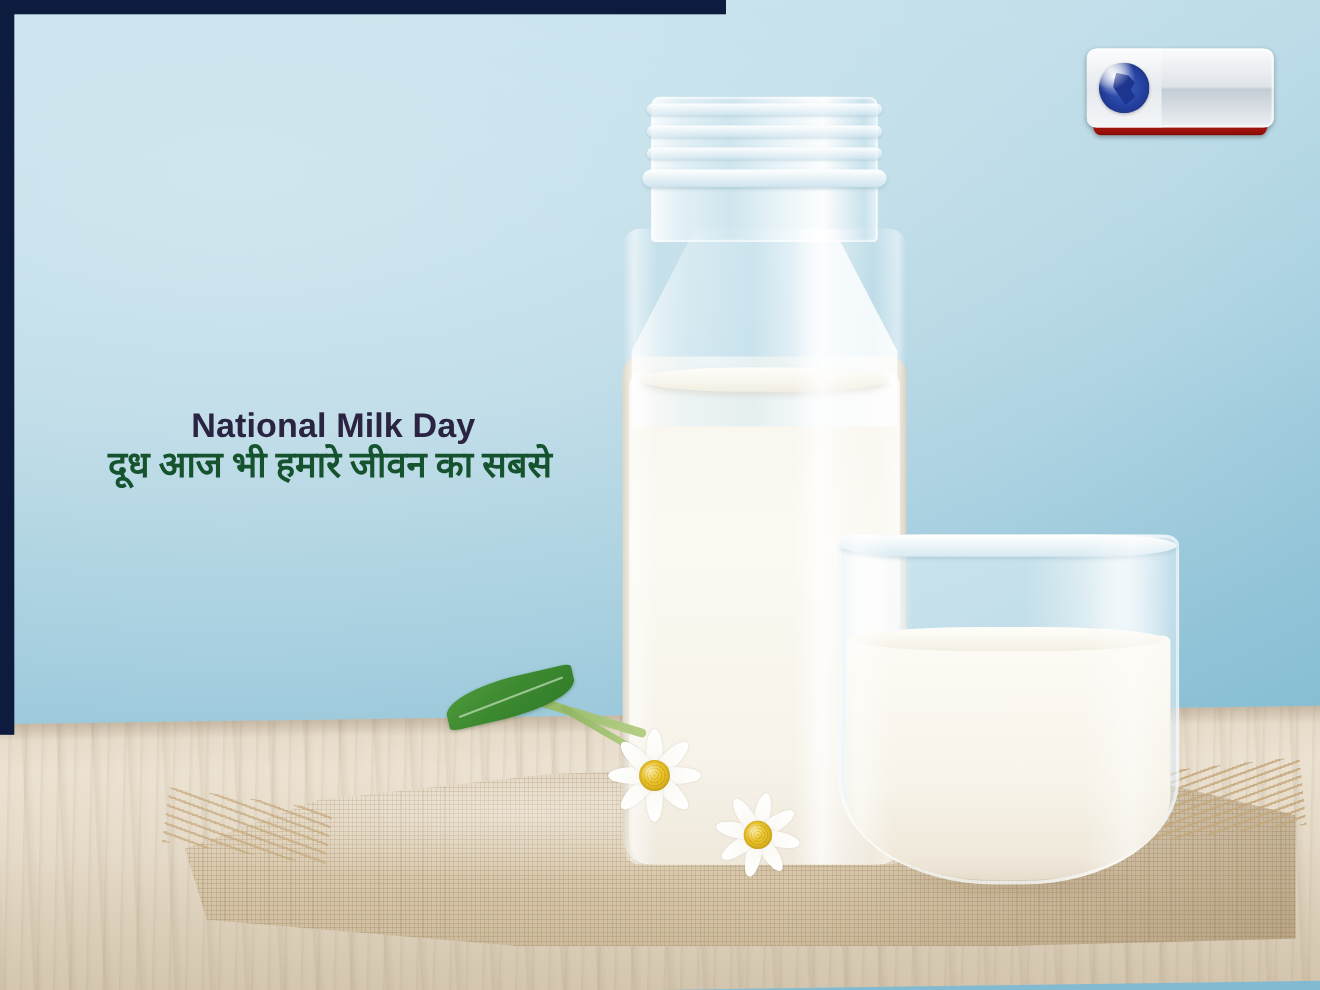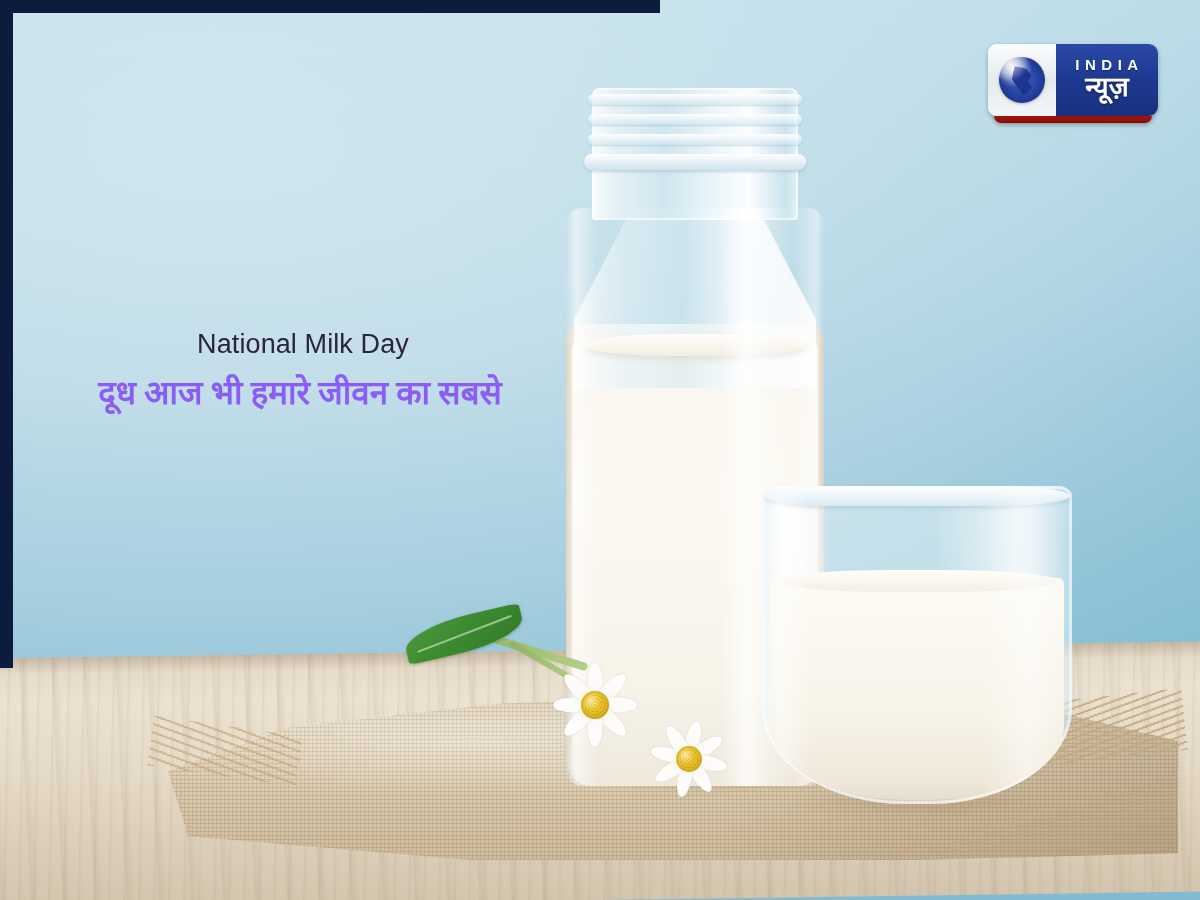--- a/index.html
+++ b/index.html
@@ -282,30 +282,30 @@
     position:absolute; left:0; top:0; width:13px; height:668px;
     background:#0d1b3e;
   }
 
   
   .text-block{
     position:absolute; left:0; top:330px; width:600px;
     text-align:center;
   }
   .title-en{
-    font-size:27px; font-weight:400; letter-spacing:.1px;
+    font-size:31px; font-weight:700; letter-spacing:.1px;
     color:#2a2342; line-height:1.08;
     padding-left:6px;
+    margin-top:40px;
   }
   .title-hi{
-    margin-top:13px;
     font-family:"Liberation Serif", serif;
     font-weight:700;
     font-size:33px; line-height:1.32;
-    color:#8b5cf6;
+    color:#14532d;
     padding:0 8px;
   }
 
   
   .logo{
     position:absolute; left:988px; top:44px; width:170px; height:72px;
   }
   .logo-plate{
     position:absolute; inset:0;
     border-radius:9px;
@@ -441,20 +441,16 @@
 
   <div class="logo">
     <div class="logo-base"></div>
     <div class="logo-plate">
       <div class="logo-globe-cell">
         <div class="globe">
           <div class="globe-land"></div>
           <div class="globe-sheen"></div>
         </div>
       </div>
-      <div class="logo-text-cell">
-        <div class="logo-india">INDIA</div>
-        <div class="logo-hindi">न्यूज़</div>
-      </div>
     </div>
   </div>
 
 </div>
 
 </body></html>

